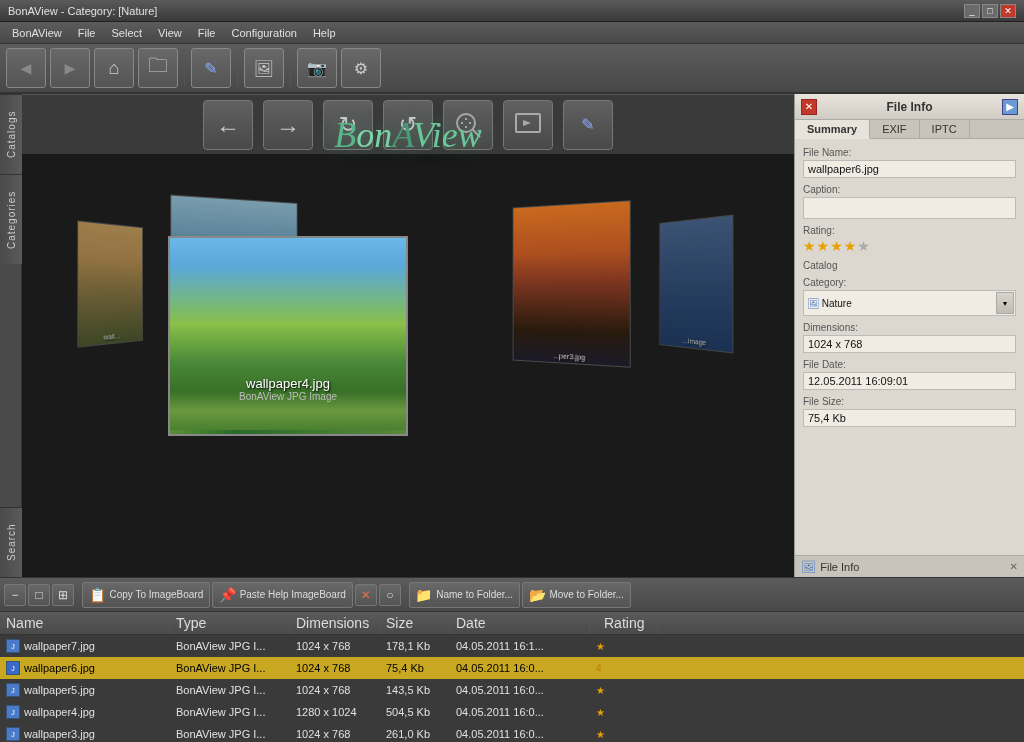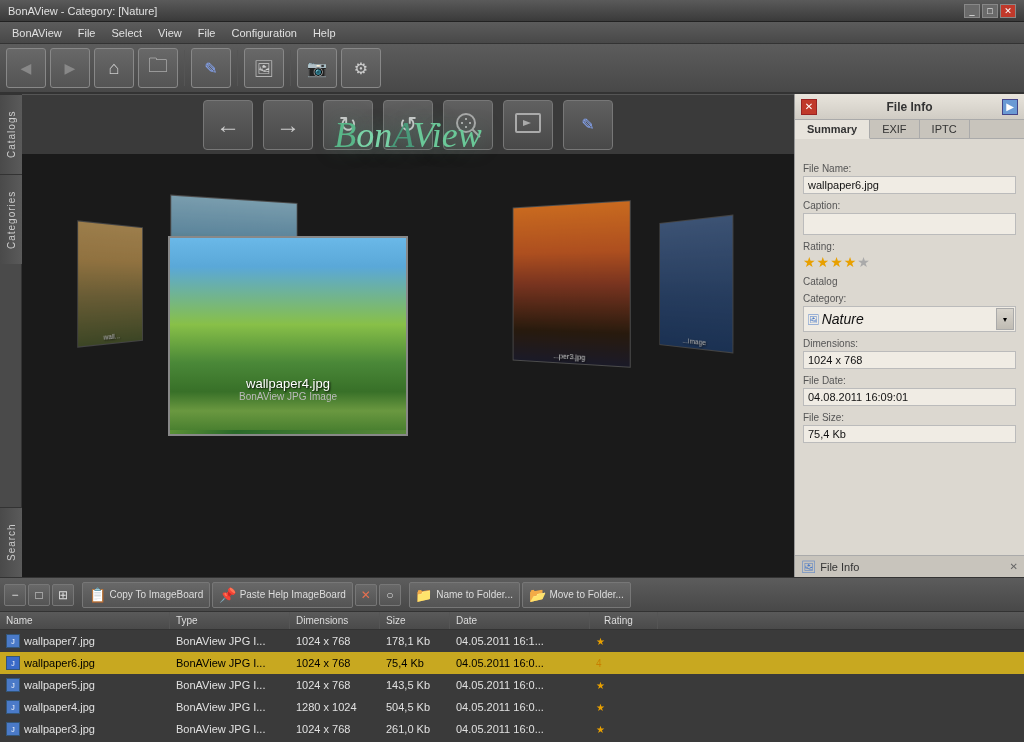--- a/index.html
+++ b/index.html
@@ -46,21 +46,21 @@
     #fi-title { font-size: 12px; font-weight: bold; color: #333; }
     #fi-close { width: 16px; height: 16px; background: #c0392b; border: 1px solid #922; display: flex; align-items: center; justify-content: center; font-size: 10px; color: #fff; cursor: pointer; }
     #fi-expand { width: 16px; height: 16px; background: #6a9ad4; border: 1px solid #448; display: flex; align-items: center; justify-content: center; font-size: 10px; color: #fff; cursor: pointer; }
     
     
     #fi-tabs { display: flex; background: #c8c4bc; border-bottom: 1px solid #aaa; }
     .fi-tab { padding: 3px 12px; font-size: 11px; cursor: pointer; border-right: 1px solid #aaa; color: #333; }
     .fi-tab.active { background: #e8e4dc; font-weight: bold; border-bottom: 1px solid #e8e4dc; margin-bottom: -1px; }
     
     
-    #fi-content { padding: 18px 8px; flex: 1; overflow-y: auto; background: #dcd8d0; }
+    #fi-content { padding: 2px 8px; flex: 1; overflow-y: auto; background: #dcd8d0; }
     .fi-field-label { font-size: 10px; color: #555; margin-top: 6px; margin-bottom: 2px; }
     .fi-field-value { font-size: 11px; color: #111; background: #f0ece4; border: 1px solid #bbb; padding: 2px 4px; min-height: 18px; }
     .fi-field-value.empty { min-height: 22px; }
     
     
     #stars-row { display: flex; gap: 1px; margin-top: 2px; }
     .star { font-size: 14px; }
     .star.filled { color: #e8a000; }
     .star.empty-star { color: #aaa; }
     
@@ -76,21 +76,21 @@
 
     
     #file-toolbar { background: linear-gradient(to bottom, #5c5c5c, #484848); height: 35px; display: flex; align-items: center; padding: 0 4px; gap: 2px; border-top: 1px solid #333; border-bottom: 1px solid #333; }
     .ft-btn { height: 26px; background: linear-gradient(to bottom, #686868, #545454); border: 1px solid #777; border-radius: 2px; display: flex; align-items: center; justify-content: center; cursor: pointer; padding: 0 6px; font-size: 10px; color: #ddd; gap: 3px; white-space: nowrap; }
     .ft-icon { font-size: 14px; }
     .ft-small-btn { width: 22px; height: 22px; background: linear-gradient(to bottom, #686868, #545454); border: 1px solid #777; border-radius: 2px; display: flex; align-items: center; justify-content: center; cursor: pointer; font-size: 12px; color: #ddd; }
 
     
     #file-list-area { height: 130px; background: #3a3a3a; display: flex; flex-direction: column; }
     #file-list-header { display: flex; background: linear-gradient(to bottom, #5a5a5a, #4a4a4a); border-bottom: 1px solid #333; }
-    .fl-col-header { padding: 3px 6px; font-size: 10px; color: #ddd; border-right: 1px solid #555; cursor: pointer; }
+    .fl-col-header { padding: 3px 6px; font-size: 14px; color: #ddd; border-right: 1px solid #555; cursor: pointer; }
     #fl-name { width: 170px; }
     #fl-type { width: 120px; }
     #fl-dims { width: 90px; }
     #fl-size { width: 70px; }
     #fl-date { width: 140px; }
     #fl-rating { width: 60px; margin-left: 8px; }
     
     .fl-row { display: flex; align-items: center; cursor: pointer; height: 22px; }
     .fl-row.selected { background: #c8a820; color: #000; }
     .fl-cell { padding: 1px 6px; font-size: 11px; overflow: hidden; white-space: nowrap; text-overflow: ellipsis; }
@@ -264,30 +264,30 @@
             <span class="star filled">★</span>
             <span class="star empty-star">★</span>
           </div>
 
           <div class="fi-field-label">Catalog</div>
 
           <div class="fi-field-label">Category:</div>
           <div id="fi-category-row">
             <div style="display:flex; align-items:center; gap:2px; width:100%; background:#f0ece4; border:1px solid #bbb; padding:1px;">
               <span style="font-size:10px; color:#4a7ac8; margin-left:2px;">🖼</span>
-              <span style="flex:1; font-size:14px; color:#111;font-style:italic;">Nature</span>
+              <span style="flex:1; font-size:10px; color:#111;">Nature</span>
               <div id="fi-category-btn">▾</div>
             </div>
           </div>
 
           <div class="fi-field-label">Dimensions:</div>
           <div class="fi-field-value">1024 x 768</div>
 
           <div class="fi-field-label">File Date:</div>
-          <div class="fi-field-value">04.08.2011 16:09:01</div>
+          <div class="fi-field-value">12.05.2011 16:09:01</div>
 
           <div class="fi-field-label">File Size:</div>
           <div class="fi-field-value">75,4 Kb</div>
         </div>
 
         <div id="fi-bottom">
           <span id="fi-bottom-icon">🖼</span>
           <span id="fi-bottom-label">File Info</span>
           <div id="fi-bottom-close">✕</div>
         </div>

